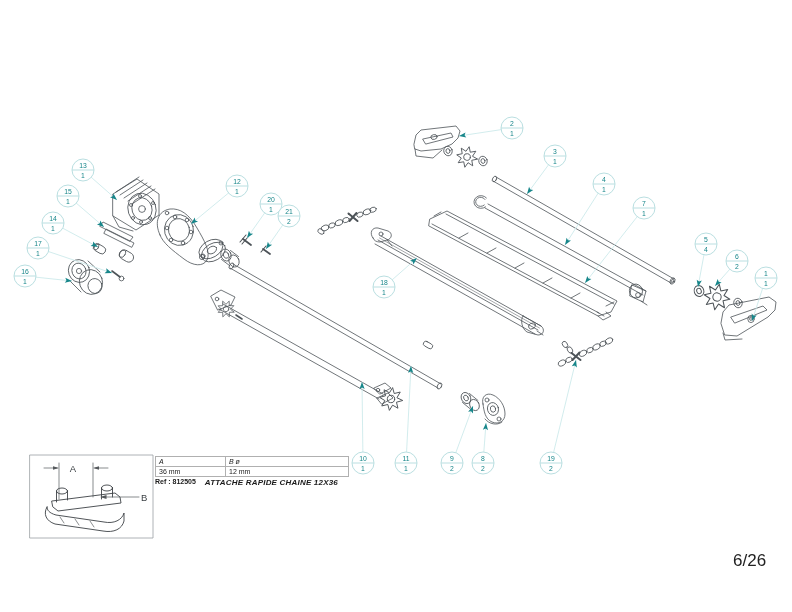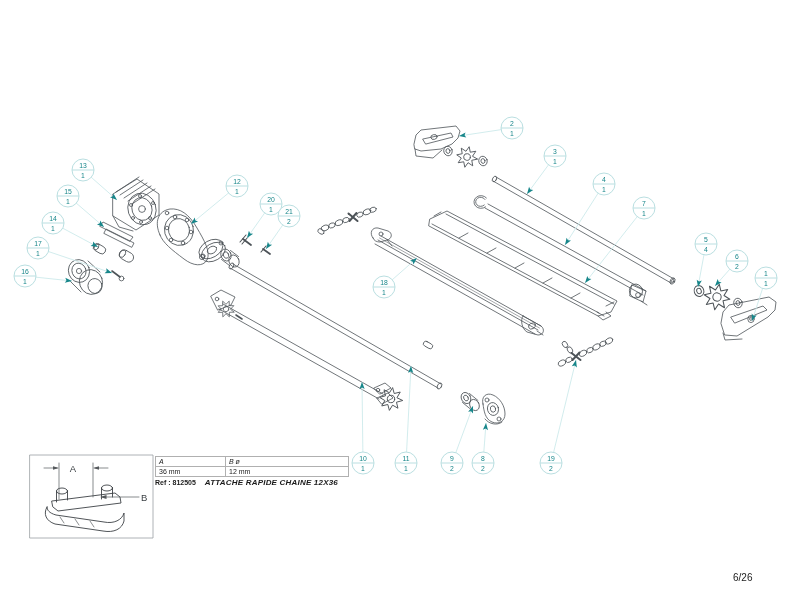--- a/index.html
+++ b/index.html
@@ -6,24 +6,24 @@
   html,body{background:#fff}
   body{font-family:"Liberation Sans",sans-serif}
   .page{position:relative;width:792px;height:612px;background:#ffffff;overflow:hidden}
   .page svg{position:absolute;left:0;top:0}
   svg text{font-family:"Liberation Sans",sans-serif}
   .info-table{position:absolute;left:155px;top:456px;width:194px;color:#1a1a1a}
   .tbl-grid{display:grid;grid-template-columns:70px 123px;border:1px solid #b0b0b0;border-bottom:none;background:#fff}
   .tbl-grid .cell{border-bottom:1px solid #b0b0b0;padding:0 3px;height:10px;line-height:9px;font-size:7px;overflow:hidden}
   .tbl-grid .c1{border-right:1px solid #b0b0b0}
   .hdr{font-style:italic}
-  .ref-row{display:flex;align-items:center;margin-top:1px;white-space:nowrap}
+  .ref-row{display:flex;align-items:flex-start;margin-top:1px;white-space:nowrap}
   .ref{font-weight:bold;font-size:7px}
   .ptitle{font-weight:bold;font-style:italic;font-size:8px;margin-left:9px;letter-spacing:.2px}
-  .pageno{position:absolute;left:733px;top:572px;font-size:10px;color:#222}
+  .pageno{position:absolute;left:733px;top:551px;font-size:17px;color:#222}
 </style>
 </head>
 <body>
 
 <div class="page">
 
 <svg width="792" height="612" viewBox="0 0 792 612">
   <defs>
     <g id="sprocket">
       <path d="M10,0 L5.1,2.1 L7.1,7.1 L2.1,5.1 L0,10 L-2.1,5.1 L-7.1,7.1 L-5.1,2.1 L-10,0 L-5.1,-2.1 L-7.1,-7.1 L-2.1,-5.1 L0,-10 L2.1,-5.1 L7.1,-7.1 L5.1,-2.1 Z"></path>

